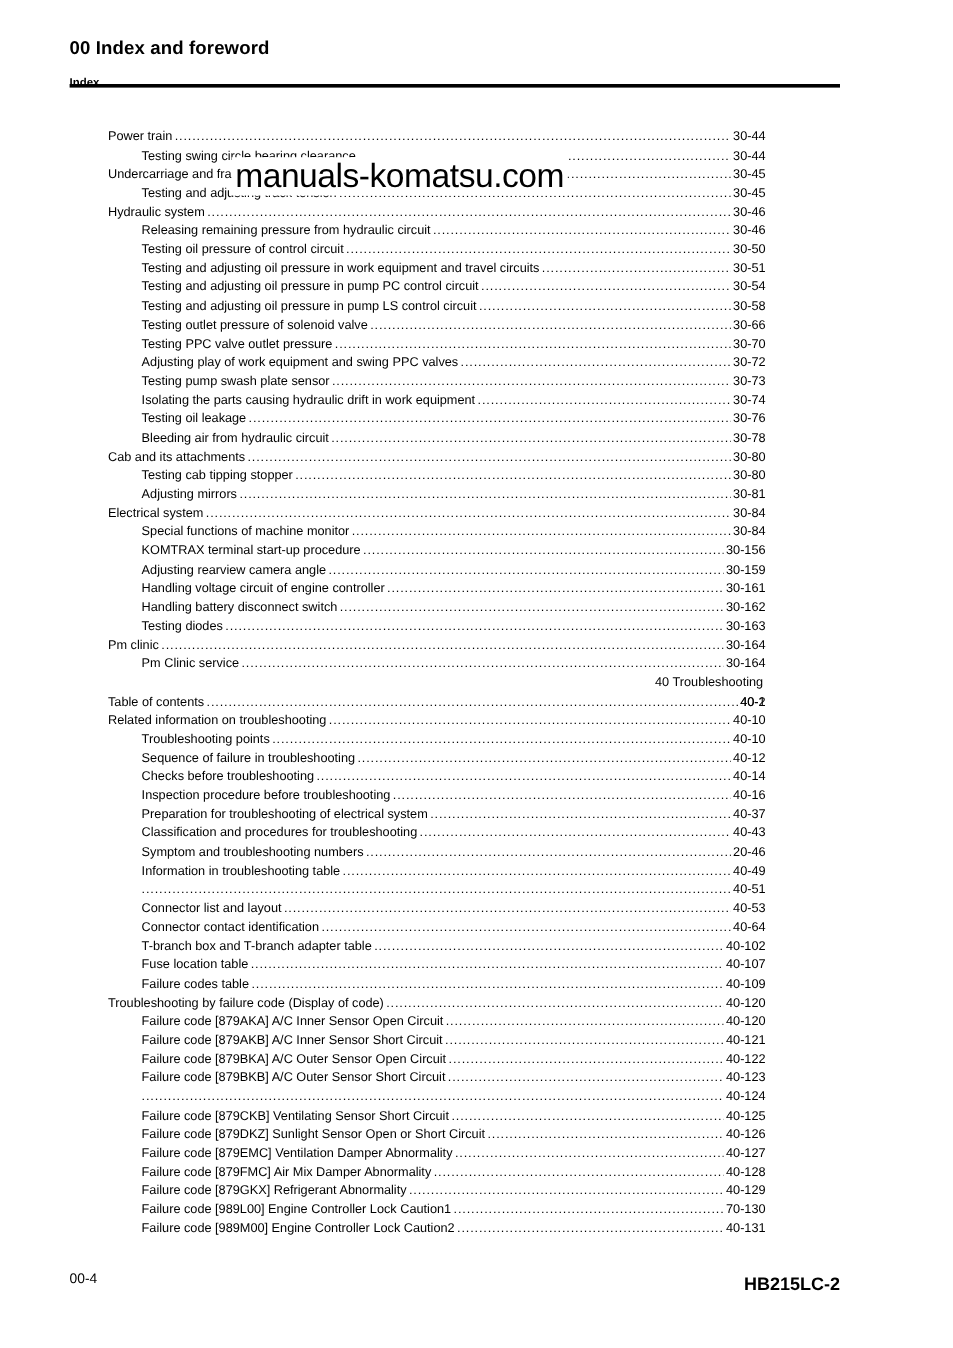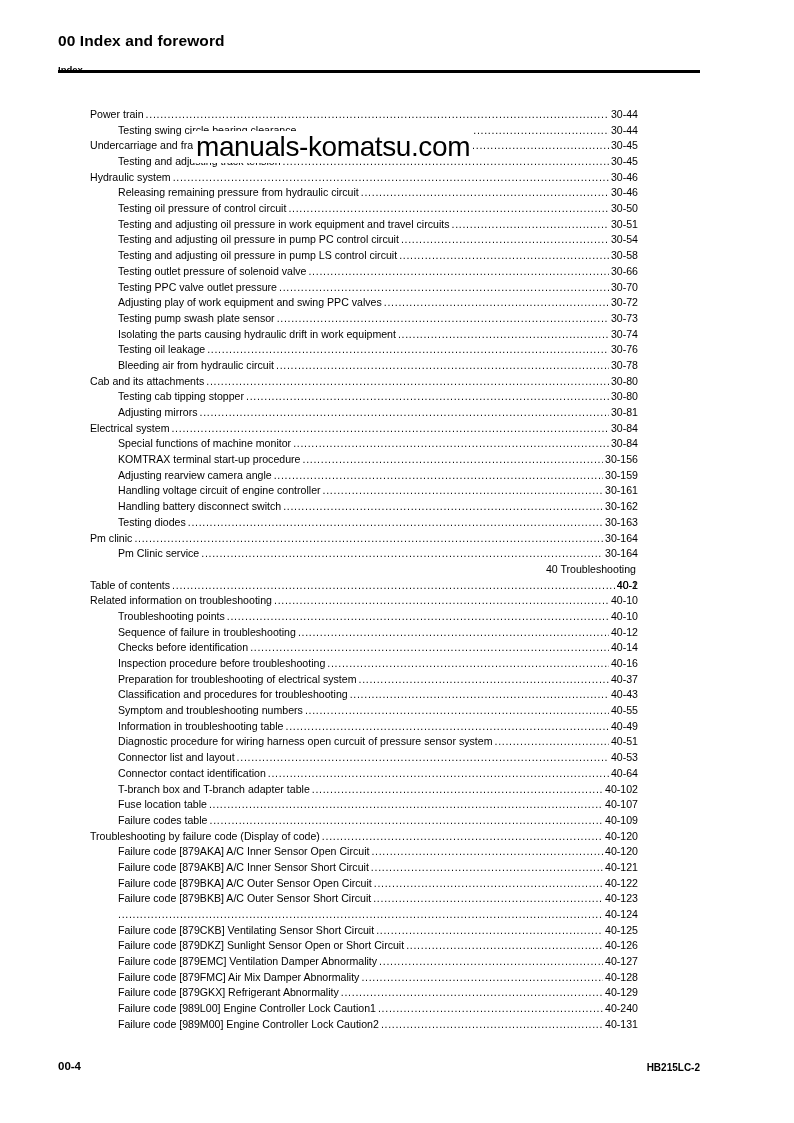--- a/index.html
+++ b/index.html
@@ -115,28 +115,28 @@
     white-space: nowrap;
     line-height: 30px;
   }
 
   
   .footer-left {
     position: absolute;
     left: 58px;
     top: 1060px;
     font-size: 11.5px;
-    font-weight: bold;
+    font-weight: normal;
     white-space: nowrap;
   }
   .footer-right {
     position: absolute;
     right: 94px;
     top: 1062px;
-    font-size: 10px;
+    font-size: 15px;
     font-weight: bold;
     white-space: nowrap;
   }
 </style>
 </head>
 <body>
 
 <div class="page">
 
   <div class="header">
@@ -310,21 +310,21 @@
         <span class="label">Troubleshooting points</span>
         <span class="leader"></span>
         <span class="pageno">40-10</span>
       </div>
       <div class="toc-row lvl2">
         <span class="label">Sequence of failure in troubleshooting</span>
         <span class="leader"></span>
         <span class="pageno">40-12</span>
       </div>
       <div class="toc-row lvl2">
-        <span class="label">Checks before identification</span>
+        <span class="label">Checks before troubleshooting</span>
         <span class="leader"></span>
         <span class="pageno">40-14</span>
       </div>
       <div class="toc-row lvl2">
         <span class="label">Inspection procedure before troubleshooting</span>
         <span class="leader"></span>
         <span class="pageno">40-16</span>
       </div>
       <div class="toc-row lvl2">
         <span class="label">Preparation for troubleshooting of electrical system</span>
@@ -332,29 +332,28 @@
         <span class="pageno">40-37</span>
       </div>
       <div class="toc-row lvl2">
         <span class="label">Classification and procedures for troubleshooting</span>
         <span class="leader"></span>
         <span class="pageno">40-43</span>
       </div>
       <div class="toc-row lvl2">
         <span class="label">Symptom and troubleshooting numbers</span>
         <span class="leader"></span>
-        <span class="pageno">40-55</span>
+        <span class="pageno">20-46</span>
       </div>
       <div class="toc-row lvl2">
         <span class="label">Information in troubleshooting table</span>
         <span class="leader"></span>
         <span class="pageno">40-49</span>
       </div>
       <div class="toc-row lvl2">
-        <span class="label">Diagnostic procedure for wiring harness open curcuit of pressure sensor system</span>
         <span class="leader"></span>
         <span class="pageno">40-51</span>
       </div>
       <div class="toc-row lvl2">
         <span class="label">Connector list and layout</span>
         <span class="leader"></span>
         <span class="pageno">40-53</span>
       </div>
       <div class="toc-row lvl2">
         <span class="label">Connector contact identification</span>
@@ -426,21 +425,21 @@
         <span class="pageno">40-128</span>
       </div>
       <div class="toc-row lvl2">
         <span class="label">Failure code [879GKX] Refrigerant Abnormality</span>
         <span class="leader"></span>
         <span class="pageno">40-129</span>
       </div>
       <div class="toc-row lvl2">
         <span class="label">Failure code [989L00] Engine Controller Lock Caution1</span>
         <span class="leader"></span>
-        <span class="pageno">40-240</span>
+        <span class="pageno">70-130</span>
       </div>
       <div class="toc-row lvl2">
         <span class="label">Failure code [989M00] Engine Controller Lock Caution2</span>
         <span class="leader"></span>
         <span class="pageno">40-131</span>
       </div>
     </div>
 
   <div class="watermark">manuals-komatsu.com</div>
 

